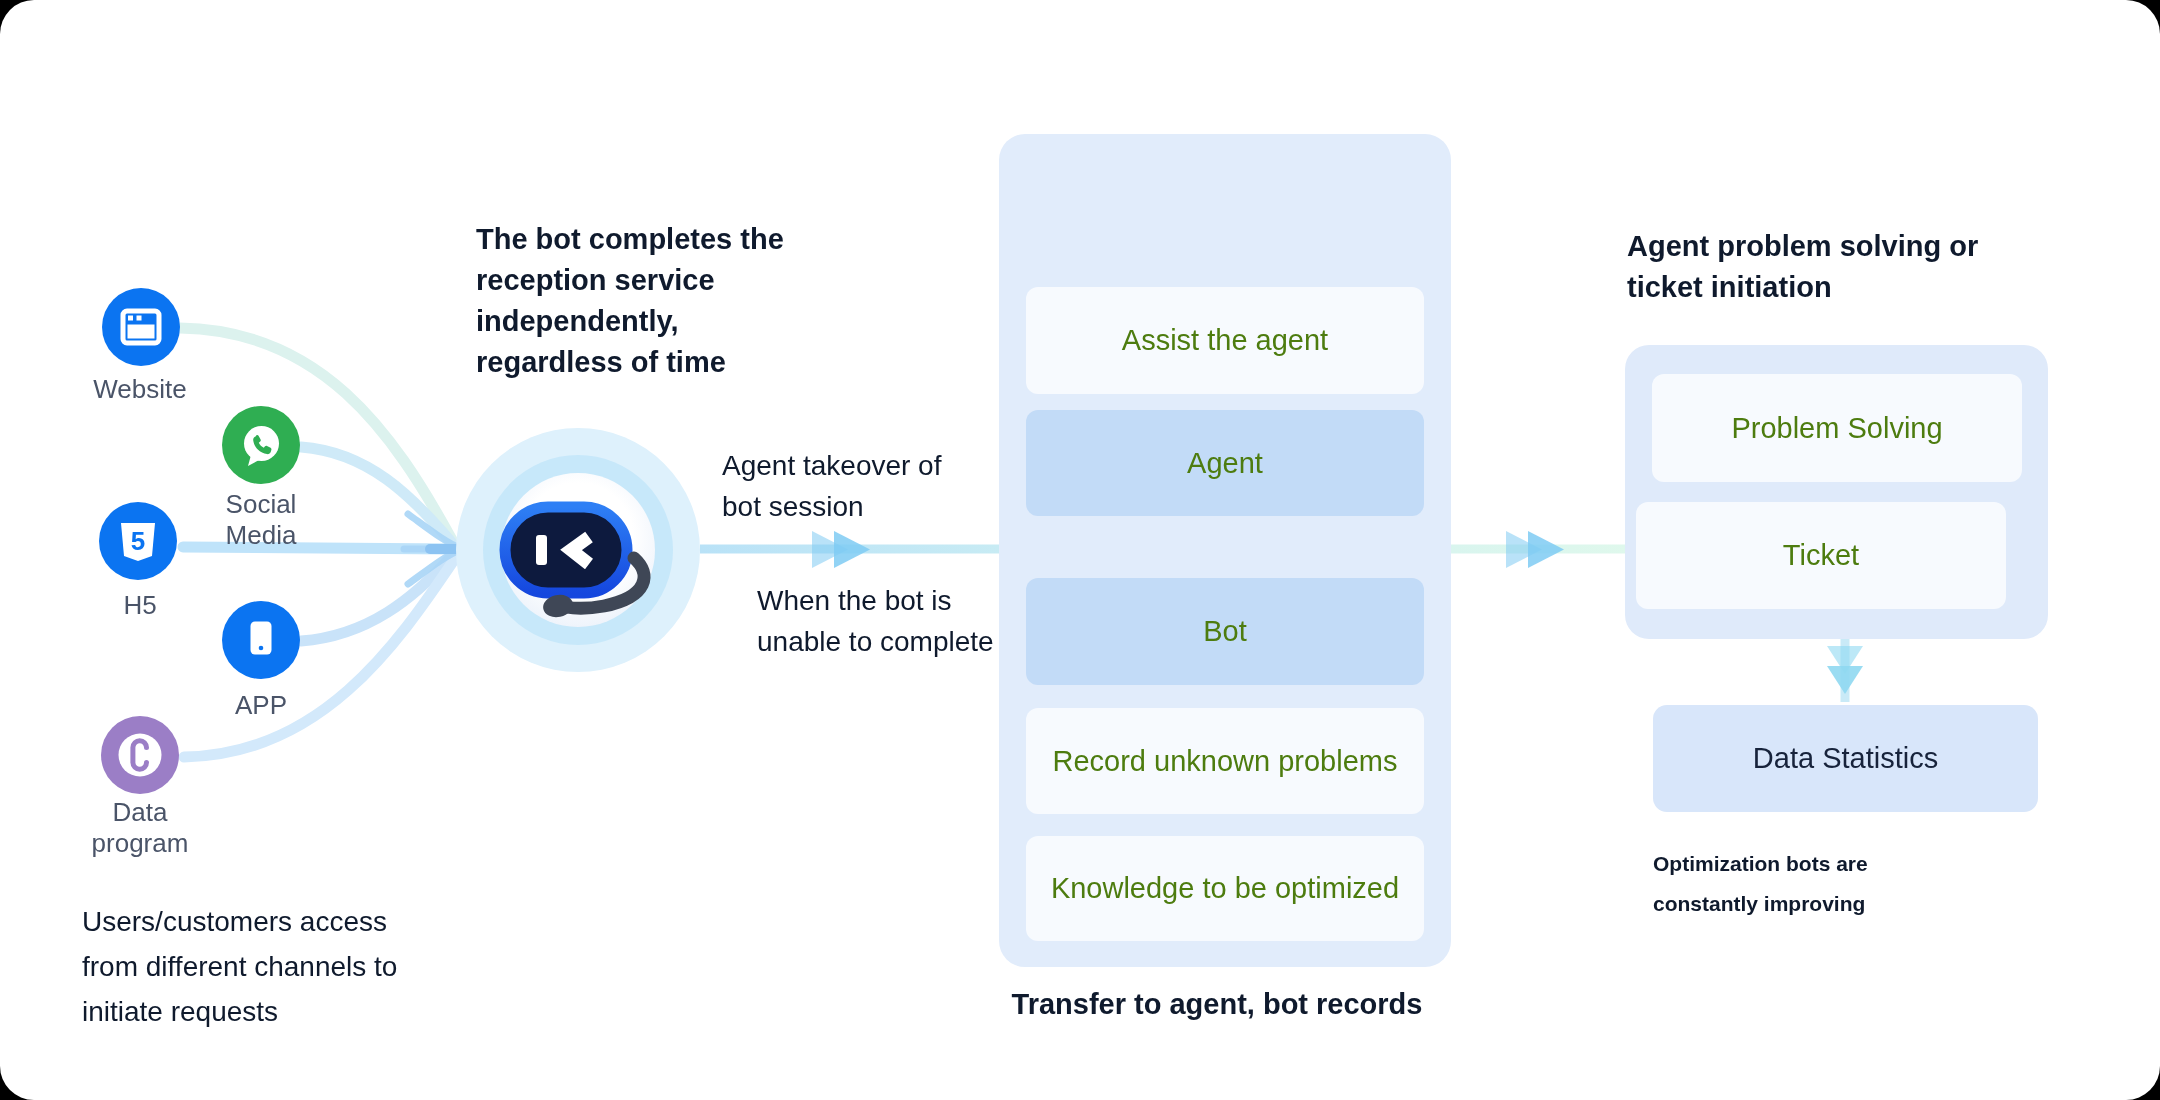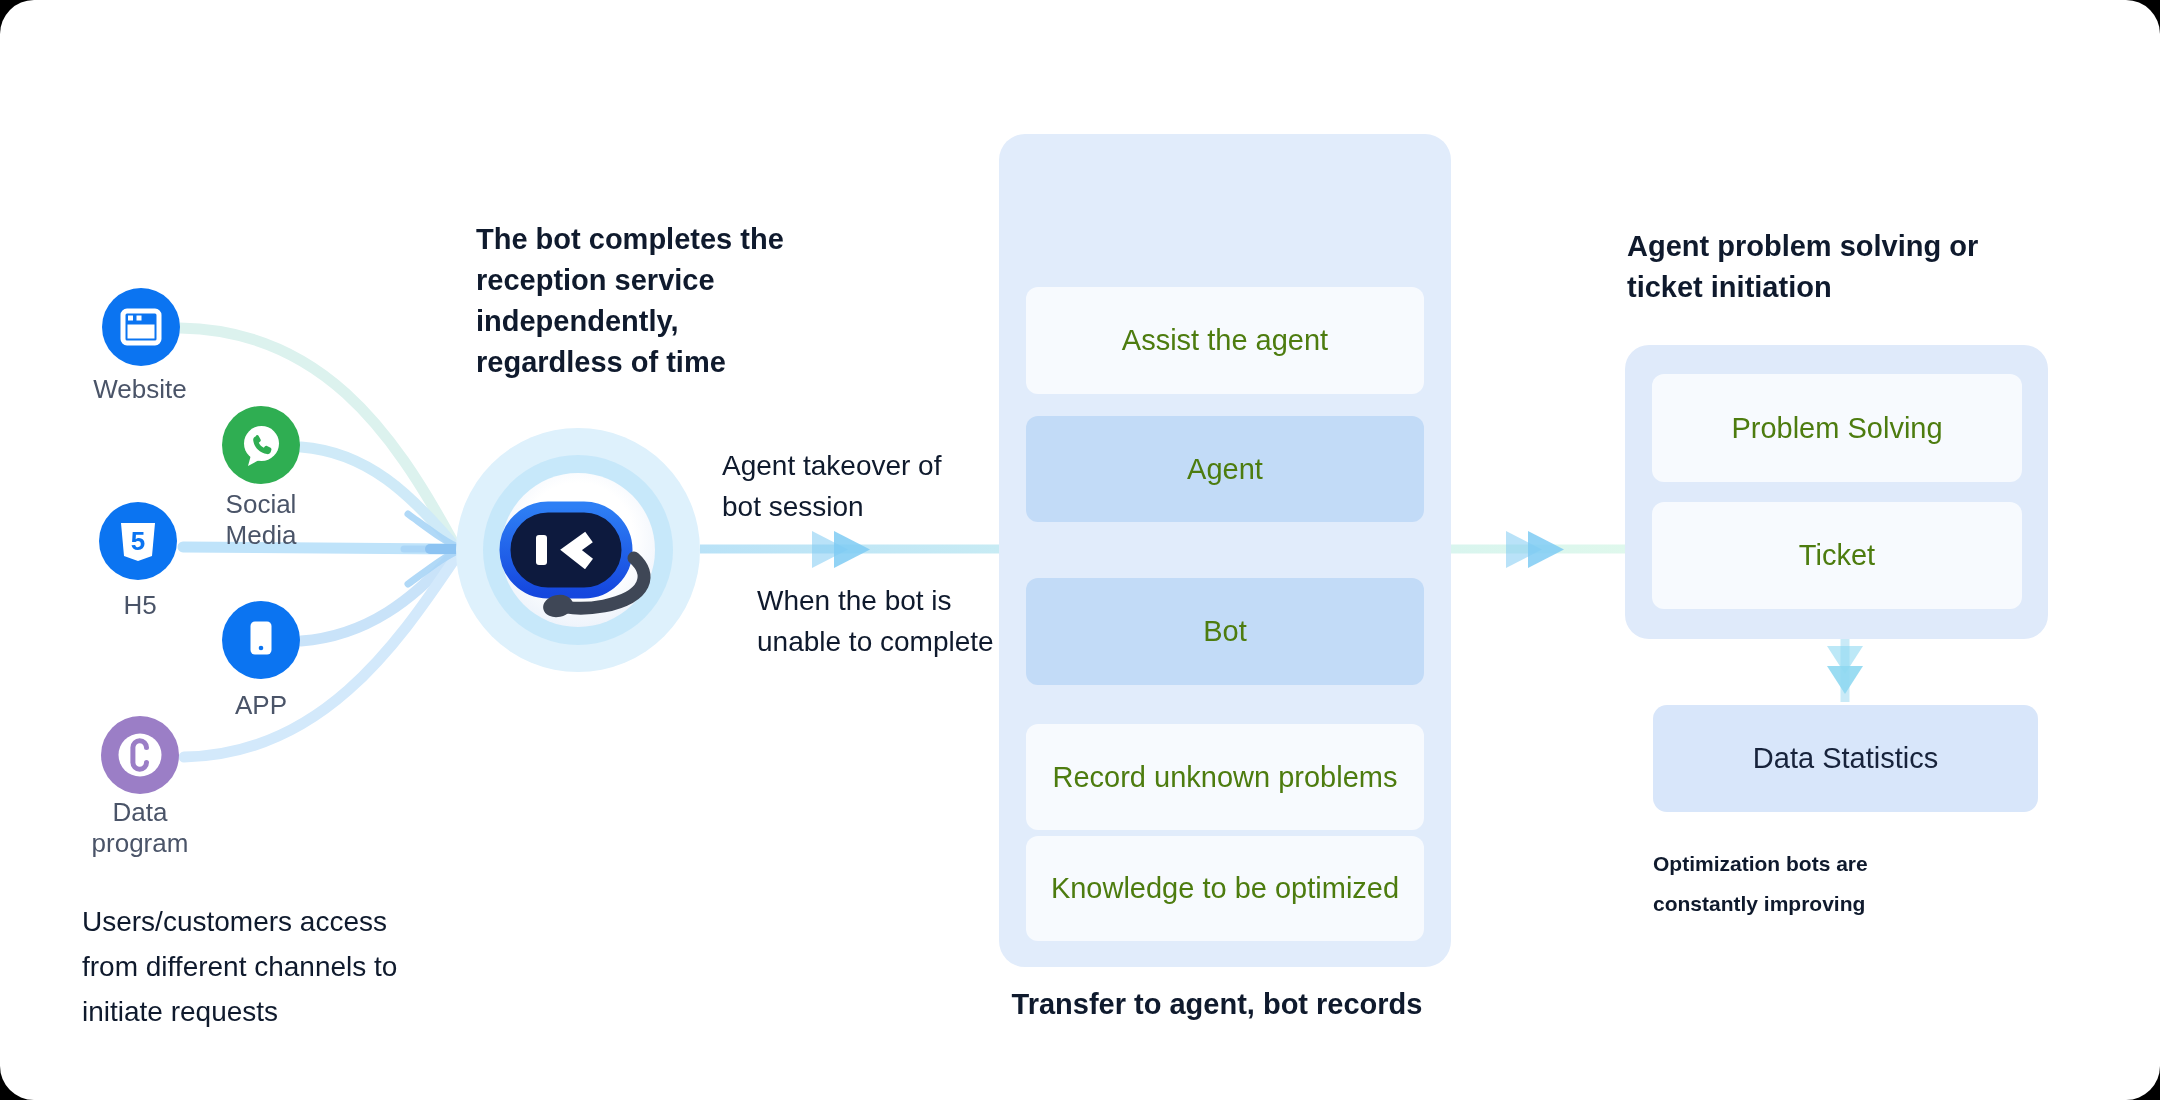--- a/index.html
+++ b/index.html
@@ -158,42 +158,42 @@
   <div class="note note-bold" style="left:476px;top:219px;width:315px;font-size:29px;line-height:41px;">The bot completes the reception service independently, regardless of time</div>
 
   <div class="note note-med" style="left:722px;top:445px;width:252px;font-size:28px;line-height:41px;">Agent takeover of bot session</div>
 
   <div class="note note-med" style="left:722px;top:580px;width:268px;font-size:28px;line-height:41px;margin-left:35px;">When the bot is unable to complete</div>
 
   <div class="panel panel-center">
     <div class="flow-box light" style="left:27px;top:153px;width:398px;height:107px;">
       <span>Assist the agent</span>
     </div>
-    <div class="flow-box blue" style="left:27px;top:282px;width:398px;height:106px;">
+    <div class="flow-box blue" style="left:27px;top:276px;width:398px;height:106px;">
       <span>Agent</span>
     </div>
     <div class="flow-box blue" style="left:27px;top:444px;width:398px;height:107px;">
       <span>Bot</span>
     </div>
-    <div class="flow-box light" style="left:27px;top:590px;width:398px;height:106px;">
+    <div class="flow-box light" style="left:27px;top:574px;width:398px;height:106px;">
       <span>Record unknown problems</span>
     </div>
     <div class="flow-box light" style="left:27px;top:702px;width:398px;height:105px;">
       <span>Knowledge to be optimized</span>
     </div>
   </div>
   <div class="note note-bold" style="left:1217px;top:988px;transform:translateX(-50%);font-size:29px;white-space:nowrap;">Transfer to agent, bot records</div>
 
   <div class="note note-bold" style="left:1627px;top:226px;width:370px;font-size:29px;line-height:41px;">Agent problem solving or ticket initiation</div>
 
   <div class="panel panel-right">
     <div class="flow-box light" style="left:27px;top:29px;width:370px;height:108px;">
       <span>Problem Solving</span>
     </div>
-    <div class="flow-box light" style="left:27px;top:157px;width:370px;height:107px;text-align:right;">
+    <div class="flow-box light" style="left:11px;top:157px;width:370px;height:107px;text-align:right;">
       <span>Ticket</span>
     </div>
   </div>
 
   <div class="data-box">
     <span>Data Statistics</span>
   </div>
 
   <div class="note note-bold" style="left:1653px;top:844px;width:325px;font-size:21px;line-height:40px;">Optimization bots are constantly improving</div>
 

